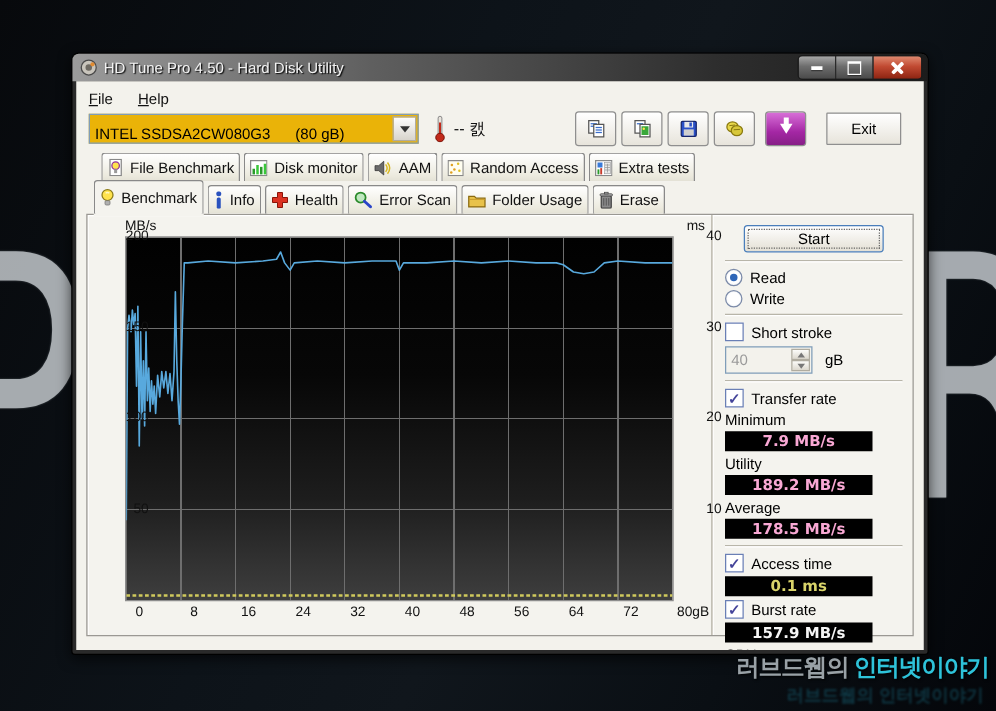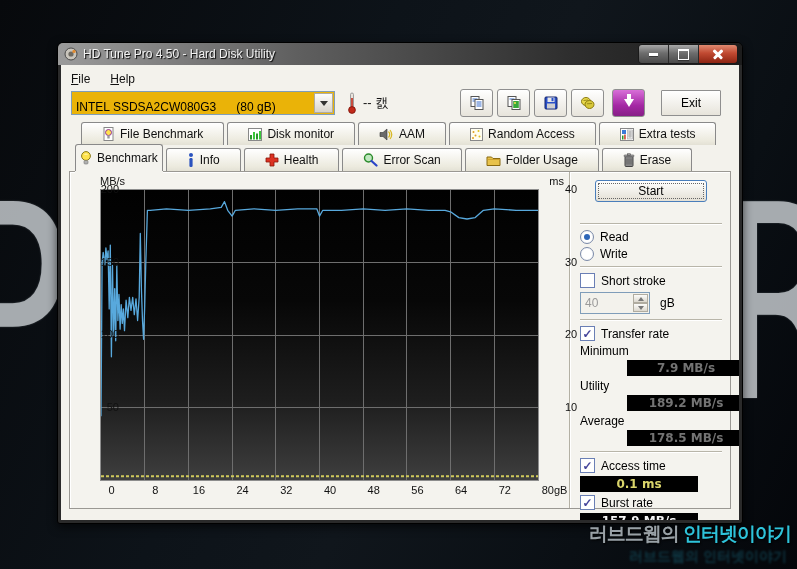--- a/index.html
+++ b/index.html
@@ -76,21 +76,21 @@
   .tb-btn.update{margin-left:8px;background:linear-gradient(#d86fd8,#a427a4 60%,#871f87);}
   .up-arrow{width:0;height:0;border-left:5px solid transparent;border-right:5px solid transparent;border-top:8px solid #fff;position:relative;}
   .up-arrow::before{content:"";position:absolute;left:-2px;top:-13px;width:4px;height:6px;background:#fff;}
   .exit-btn{margin-left:16px;margin-right:6px;width:60px;height:26px;border:1px solid #8f8f8f;border-radius:1px;
     background:linear-gradient(#ffffff,#e7e4db);font-size:12px;font-family:"Liberation Sans",sans-serif;cursor:pointer;}
   
   .tabs{margin-top:2px;position:relative;z-index:4;}
   .tabrow{display:flex;align-items:flex-end;}
   .tabrow.row1{padding-left:20px;position:relative;z-index:1;}
   .tabrow.row2{padding-left:14px;margin-top:-1px;position:relative;z-index:2;}
-  .tab{height:22px;display:flex;align-items:center;gap:5px;padding:0 20px;margin-right:3px;
+  .tab{height:22px;display:flex;align-items:center;gap:5px;padding:0 4px;margin-right:3px;
     border:1px solid #898989;border-bottom:none;border-radius:3px 3px 0 0;
     background:linear-gradient(#ffffff,#eceade 80%,#e3e1d5);font-size:12px;color:#111;cursor:pointer;white-space:nowrap;}
   .tab.active{height:26px;background:#f4f3ee;z-index:5;position:relative;
     box-shadow:0 2px 0 0 #f4f3ee;padding:0 4px;}
   .ticon{display:flex;align-items:center;}
   
   .group{margin:0 8px;height:336px;border:1px solid #9a9893;background:#f4f3ee;
     box-shadow:inset 1px 1px 0 #ffffff;display:flex;position:relative;z-index:3;}
   
   .chart-area{flex:1;position:relative;font-size:11px;color:#111;}
@@ -101,42 +101,42 @@
     border:1px solid #8d8d8d;
     background:linear-gradient(180deg,#010101 0%,#070707 38%,#1d1d1d 72%,#3e3e3e 100%);}
   .plot svg{position:absolute;left:0;top:0;width:100%;height:100%;display:block;}
   .ytick,.xtick{position:absolute;font-size:11px;color:#111;padding-left:23px;}
   .ytick.l{width:26px;text-align:right;left:0;}
   .ytick.r{width:28px;text-align:left;}
   .xtick{transform:translateX(-50%);white-space:nowrap;}
   
   .panel{width:142px;border-left:1px solid #b3b0a4;box-shadow:inset 1px 0 0 #fff;
     padding:6px 8px 0 10px;font-size:12px;color:#000;}
-  .start-btn{display:block;margin:2px auto 21px auto;width:112px;height:22px;
+  .start-btn{display:block;margin:2px auto 6px auto;width:112px;height:22px;
     border:1px solid #4a7ebb;border-radius:3px;background:linear-gradient(#ffffff,#e4e0d5);
     font-size:12px;font-family:"Liberation Sans",sans-serif;outline:1px dotted #666;outline-offset:-4px;cursor:pointer;}
   .sep{border-top:1px solid #b8b5a9;border-bottom:1px solid #ffffff;margin:5px 0 5px 0;}
   .radio-row,.check-row{display:flex;align-items:center;gap:6px;margin:3px 0;cursor:pointer;}
   .radio{width:12px;height:12px;border-radius:50%;border:1px solid #7b8aa8;background:radial-gradient(#fff 55%,#dfe5ee);position:relative;flex:0 0 auto;}
   .radio.checked::after{content:"";position:absolute;left:3px;top:3px;width:6px;height:6px;border-radius:50%;background:#2e66b8;}
   .cbox{width:13px;height:13px;border:1px solid #6a7fb5;background:#fff;position:relative;flex:0 0 auto;
     display:flex;align-items:center;justify-content:center;font-size:12px;font-weight:bold;color:#44449a;line-height:1;}
   .spin-row{display:flex;align-items:center;gap:10px;margin:4px 0 4px 0;}
   .spinner{width:68px;height:20px;border:1px solid #7f9db9;background:#f3f2ec;position:relative;}
   .spin-val{position:absolute;left:4px;top:3px;font-size:12px;color:#9a9a9a;}
   .spin-btns{position:absolute;right:1px;top:1px;bottom:1px;width:15px;display:flex;flex-direction:column;}
   .sb{flex:1;background:linear-gradient(#fcfcfa,#dcd8ce);border:1px solid #b0aca0;display:flex;align-items:center;justify-content:center;}
   .tri-up{width:0;height:0;border-left:3px solid transparent;border-right:3px solid transparent;border-bottom:4px solid #777;}
   .tri-dn{width:0;height:0;border-left:3px solid transparent;border-right:3px solid transparent;border-top:4px solid #777;}
   .unit{font-size:12px;}
   .stat-label{margin-top:2px;font-size:12px;}
   .stat-value{width:118px;height:16px;background:#000;margin:2px 0 3px 0;
     display:flex;align-items:center;justify-content:center;
     font-size:12px;font-weight:bold;font-family:"DejaVu Sans",sans-serif;}
-  .stat-value.blue{color:#737373;margin-left:47px;}
+  .stat-value.blue{color:#f9a8d4;}
   .stat-value.yellow{color:#d9d46a;}
   .stat-value.white{color:#f5f5f5;}
   svg{display:block;}
 </style>
 </head>
 <body>
 
 <div class="desktop">
   <div class="bg-letter bgl-left">P</div>
   <div class="bg-letter bgl-right">R</div>

